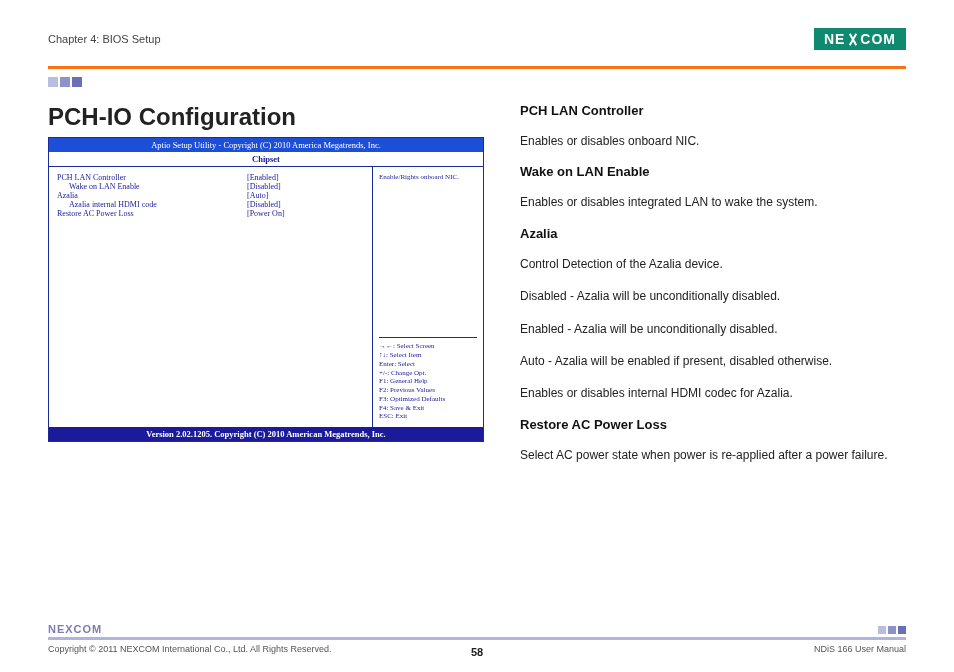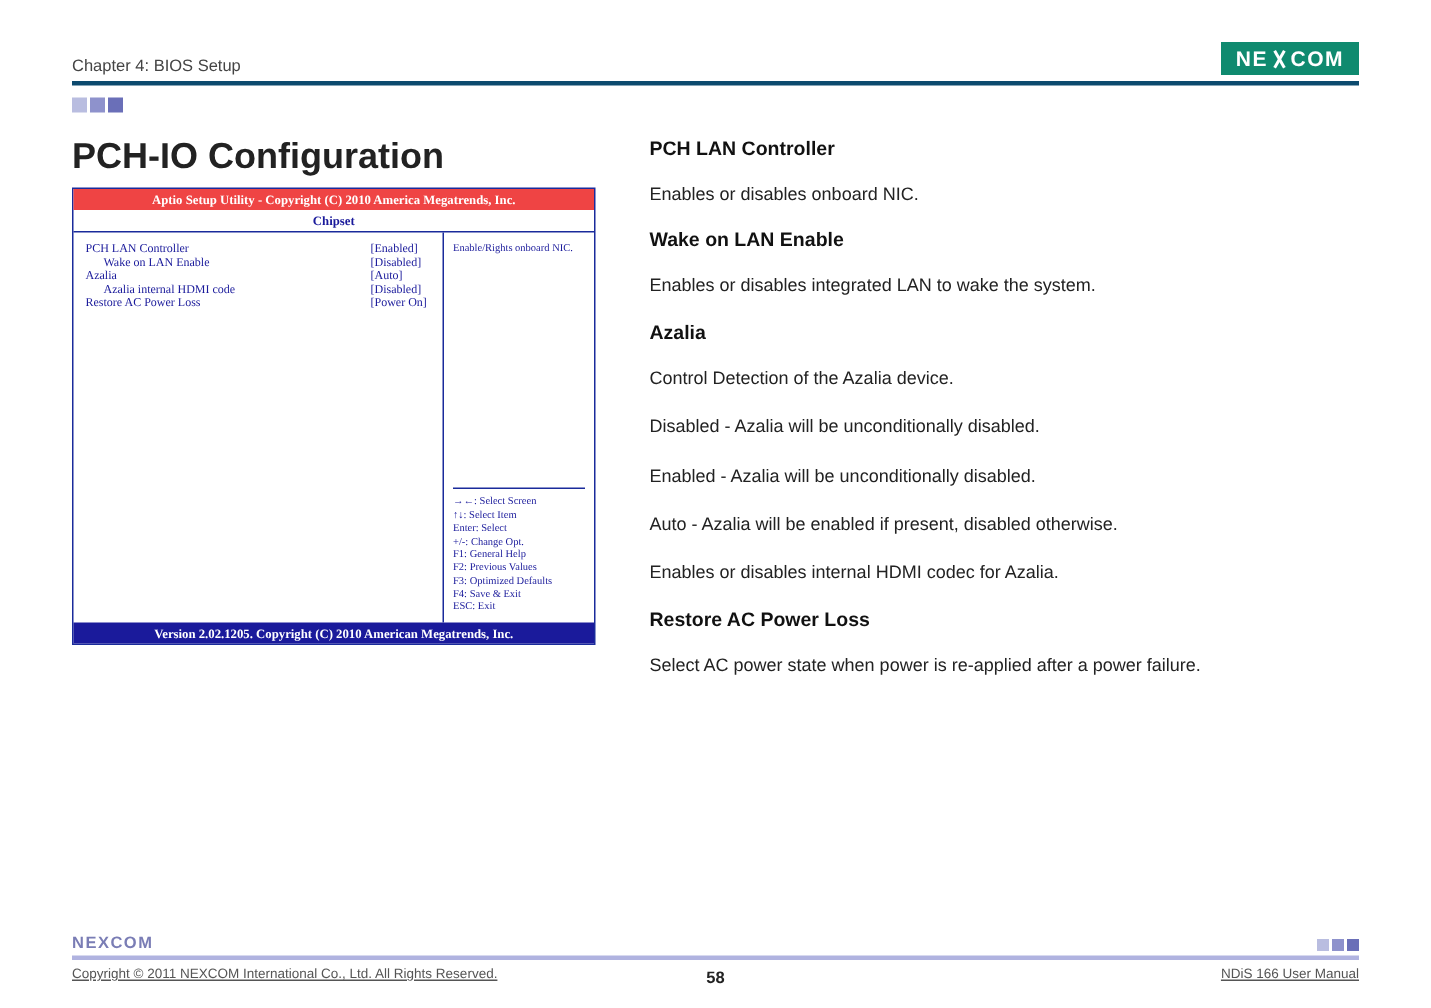--- a/index.html
+++ b/index.html
@@ -10,23 +10,23 @@
     background: #fff;
     color: #333;
     position: relative;
   }
   .page {
     padding: 28px 48px 0 48px;
   }
   .top-bar {
     display: flex;
     justify-content: space-between;
-    align-items: flex-end;
-    border-bottom: 3px solid #0c4a6e;
-    padding-bottom: 4px;
+    align-items: center;
+    border-bottom: 3px solid #f97316;
+    padding-bottom: 16px;
     margin-bottom: 6px;
   }
   .chapter-label { font-size: 11px; color: #444; }
   .logo-nexcom-top {
     background: #0f8a6f;
     color: #fff;
     font-weight: bold;
     font-size: 14px;
     padding: 3px 10px;
     letter-spacing: 1px;
@@ -41,40 +41,40 @@
   }
   .logo-nexcom-top .x::before{ transform:translateX(-50%) rotate(30deg);}
   .logo-nexcom-top .x::after{ transform:translateX(-50%) rotate(-30deg);}
   .squares { display:flex; gap:2px; margin-top:8px; margin-bottom:16px;}
   .squares span{ width:10px; height:10px; }
   .sq1{ background:#b9bde0;} .sq2{ background:#8e92cc;} .sq3{ background:#6a6fb8;}
   .columns {
     display: flex;
     gap: 36px;
   }
-  .col-left { width: 349px; }
+  .col-left { width: 436px; }
   .col-right { flex: 1; }
   h1.title {
     font-size: 24px;
     font-weight: 600;
     color: #222;
     margin-bottom: 6px;
   }
   .intro { font-size: 12px; color: #222; margin-bottom: 14px;}
   .bios-box {
     border: 1px solid #1a2b9b;
     font-family: "Times New Roman", serif;
     font-size: 8px;
     background: #fff;
   }
   .bios-title {
-    background: #ef4444;
+    background: #1d4ed8;
     color: #fff;
     text-align: center;
-    font-weight: bold;
+    font-weight: normal;
     padding: 2px 0;
     font-size: 8.5px;
   }
   .bios-tabs {
     text-align: center;
     color: #1a1a9b;
     font-weight: bold;
     padding: 2px 0;
     font-size: 8.5px;
     border-bottom: 1px solid #1a2b9b;
@@ -114,21 +114,20 @@
   .footer {
     position: absolute;
     left: 48px; right: 48px; bottom: 18px;
     border-top: 3px solid #b0b3e0;
     padding-top: 4px;
     display: flex;
     justify-content: space-between;
     align-items: center;
     font-size: 9px;
     color: #555;
-    text-decoration: underline;
   }
   .footer-center{ font-weight:bold; color:#222; font-size:11px;
      position:absolute; left:50%; transform:translateX(-50%); top:6px;}
   .logo-nexcom-footer{
     font-weight:bold; color:#7a7db5; font-size:11px; letter-spacing:1px;
     position:absolute; left:0; top:-17px; background:#fff; padding-right:6px;
   }
   .footer-squares{ position:absolute; right:0; top:-14px; display:flex; gap:2px; background:#fff; padding-left:6px;}
   .footer-squares span{ width:8px; height:8px;}
 </style>

